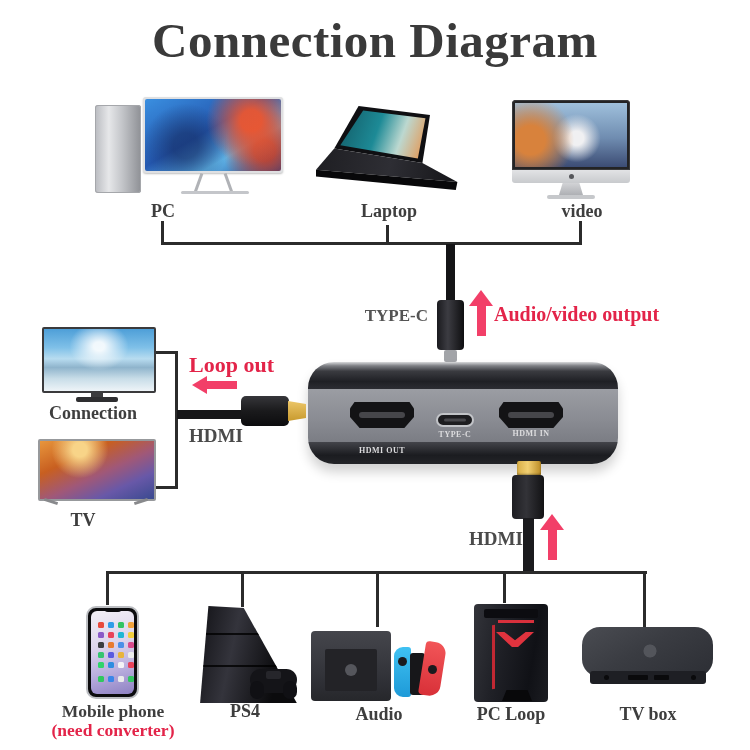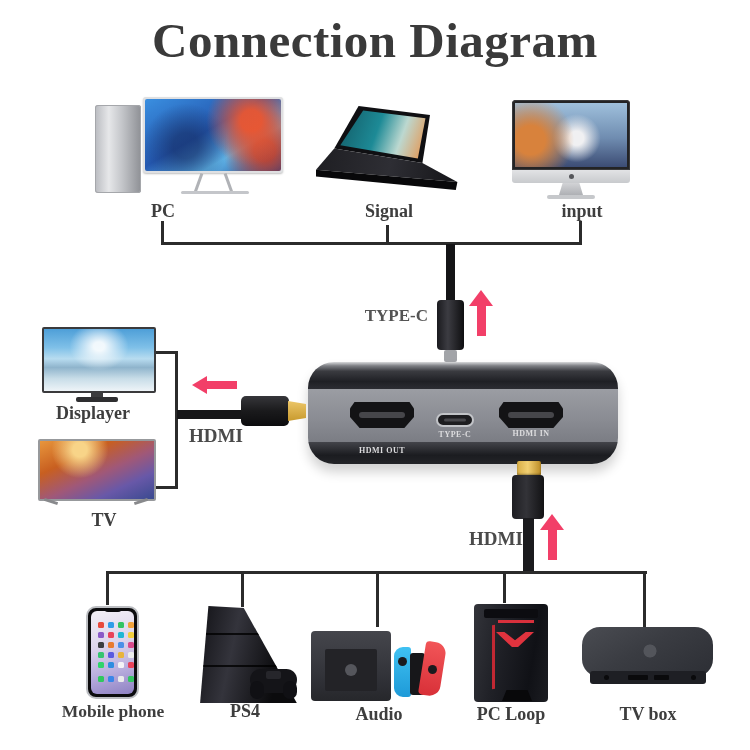--- a/index.html
+++ b/index.html
@@ -187,91 +187,93 @@
     <div class="pc-base"></div>
   </div>
   <div class="dev-label ctr" style="left:163px;top:201px;">PC</div>
 
   <div class="abs laptop">
     <div class="lt-part lt-screen"></div>
     <div class="lt-part lt-display"></div>
     <div class="lt-part lt-base"></div>
     <div class="lt-part lt-front"></div>
   </div>
-  <div class="dev-label ctr" style="left:389px;top:201px;">Signal</div>
+  <div class="dev-label ctr" style="left:389px;top:201px;">Laptop</div>
 
   <div class="abs imac">
     <div class="imac-display">
       <div class="imac-screen"></div>
     </div>
     <div class="imac-chin"></div>
     <div class="imac-cam"></div>
     <div class="imac-stand"></div>
     <div class="imac-base"></div>
   </div>
-  <div class="dev-label ctr" style="left:582px;top:201px;">input</div>
+  <div class="dev-label ctr" style="left:582px;top:201px;">video</div>
 
   <div class="line" style="left:161px;top:221px;width:3px;height:22px;"></div>
   <div class="line" style="left:386px;top:225px;width:3px;height:18px;"></div>
   <div class="line" style="left:579px;top:221px;width:3px;height:22px;"></div>
   <div class="line" style="left:161px;top:242px;width:421px;height:3px;"></div>
   <div class="line" style="left:446px;top:244px;width:9px;height:58px;background:#141416;"></div>
   <div class="abs typec-plug"></div>
   <div class="abs typec-tip"></div>
 
   <div class="gray-note" style="left:428px;top:306px;font-size:17px;color:#545454;transform:translateX(-100%);">TYPE-C</div>
   <div class="arrow-up" style="left:469px;top:290px;">
     <div class="tri"></div>
     <div class="stem"></div>
   </div>
+  <div class="red-note" style="left:494px;top:303px;">Audio/video output</div>
 
   <div class="abs capture">
     <div class="cap-lid"></div>
     <div class="cap-face"></div>
     <div class="cap-base"></div>
     <div class="hdmi-port" style="left:42px;top:40px;">
       <div class="slot"></div>
     </div>
     <div class="tc-port">
       <div class="slot"></div>
     </div>
     <div class="hdmi-port" style="left:191px;top:40px;">
       <div class="slot"></div>
     </div>
     <div class="port-label ctr" style="left:74px;top:84px;">HDMI OUT</div>
     <div class="port-label ctr" style="left:147px;top:68px;">TYPE-C</div>
     <div class="port-label ctr" style="left:223px;top:67px;">HDMI IN</div>
   </div>
 
+  <div class="red-note" style="left:189px;top:352px;font-size:22px;">Loop out</div>
   <div class="arrow-left" style="left:192px;top:376px;">
     <div class="tri"></div>
     <div class="stem"></div>
   </div>
   <div class="gray-note" style="left:189px;top:425px;">HDMI</div>
 
   <div class="line" style="left:150px;top:351px;width:27px;height:3px;"></div>
   <div class="line" style="left:175px;top:351px;width:3px;height:138px;"></div>
   <div class="line" style="left:156px;top:486px;width:22px;height:3px;"></div>
   <div class="line" style="left:177px;top:410px;width:66px;height:9px;background:#161618;"></div>
   <div class="abs hl-plug"></div>
   <div class="abs hl-tip"></div>
 
   <div class="abs displayer">
     <div class="dp-screen"></div>
     <div class="dp-neck"></div>
     <div class="dp-base"></div>
   </div>
-  <div class="dev-label ctr" style="left:93px;top:403px;">Displayer</div>
+  <div class="dev-label ctr" style="left:93px;top:403px;">Connection</div>
 
   <div class="abs tv">
     <div class="tv-screen"></div>
     <div class="tv-foot1"></div>
     <div class="tv-foot2"></div>
   </div>
-  <div class="dev-label ctr" style="left:104px;top:510px;">TV</div>
+  <div class="dev-label ctr" style="left:83px;top:510px;">TV</div>
 
   <div class="abs hi-tip"></div>
   <div class="abs hi-plug"></div>
   <div class="line" style="left:523px;top:518px;width:11px;height:55px;background:#1a1a1d;"></div>
   <div class="gray-note" style="left:469px;top:528px;">HDMI</div>
   <div class="arrow-up" style="left:540px;top:514px;">
     <div class="tri"></div>
     <div class="stem"></div>
   </div>
 
@@ -282,20 +284,21 @@
   <div class="line" style="left:503px;top:571px;width:3px;height:32px;"></div>
   <div class="line" style="left:643px;top:571px;width:3px;height:56px;"></div>
 
   <div class="abs phone">
     <div class="ph-screen">
       <div class="ph-apps"></div>
     </div>
     <div class="ph-notch"></div>
   </div>
   <div class="dev-label ctr" style="left:113px;top:701px;font-size:17.5px;">Mobile phone</div>
+  <div class="dev-label ctr" style="left:113px;top:720px;font-size:17.5px;color:#e32449;">(need converter)</div>
 
   <div class="abs ps4">
     <div class="ps4-slab"></div>
     <div class="ps4-pad"></div>
     <div class="ps4-grip1"></div>
     <div class="ps4-grip2"></div>
     <div class="ps4-tp"></div>
   </div>
   <div class="dev-label ctr" style="left:245px;top:701px;">PS4</div>
 

